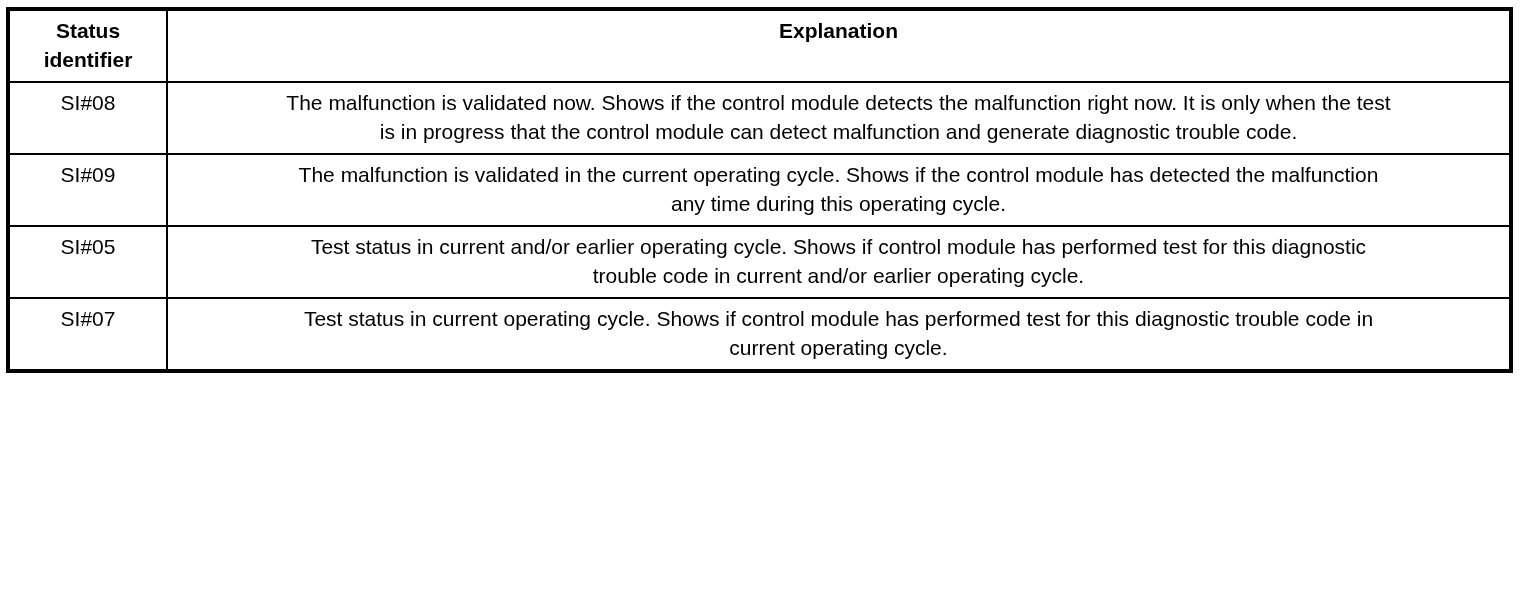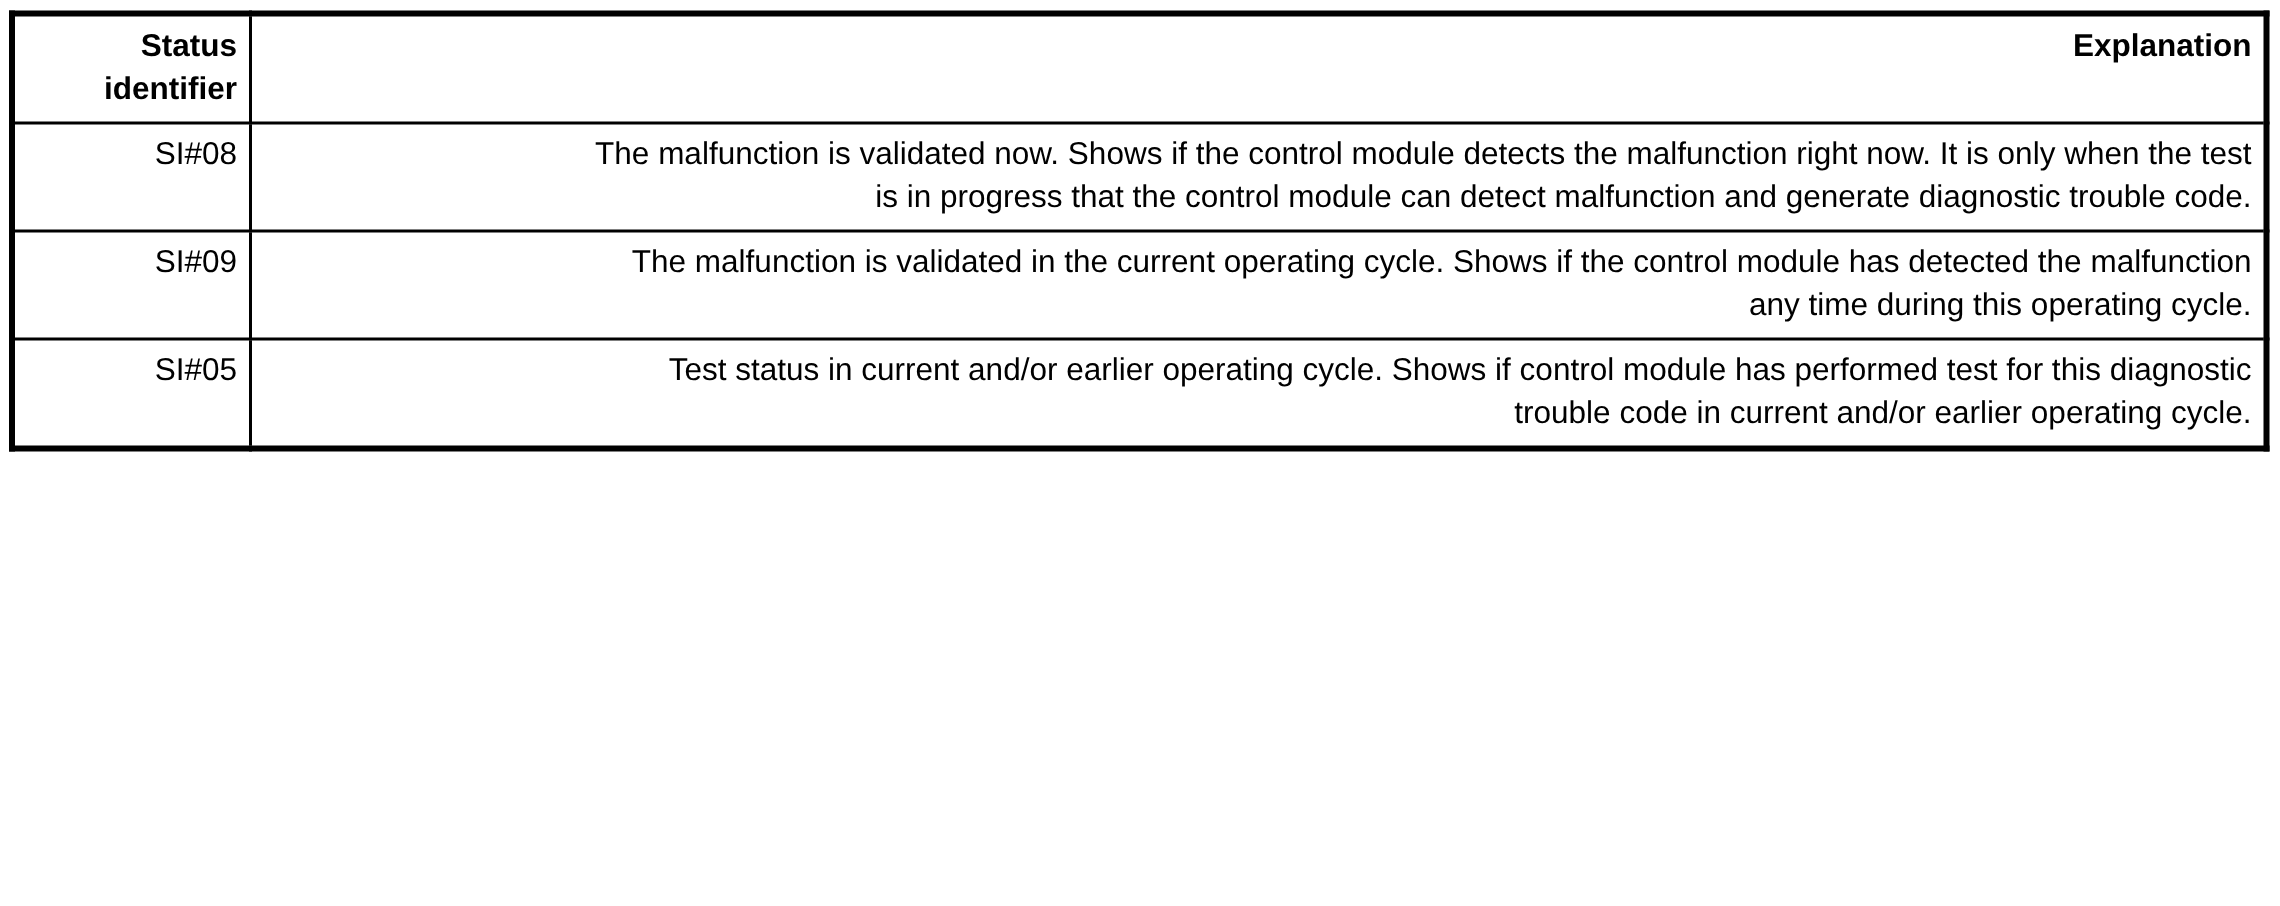--- a/index.html
+++ b/index.html
@@ -21,21 +21,21 @@
     width: 1507px;
     margin: 7px 6px 5px 6px;
     background: #ffffff;
     border: 4px solid #000000;
   }
   col.c-status { width: 159px; }
   table.doc-table th,
   table.doc-table td {
     border: 2px solid #000000;
     vertical-align: top;
-    text-align: right;
+    text-align: center;
     padding: 5px 8px 7px 8px;
     font-size: 21px;
     line-height: 29px;
     white-space: pre-line;
     overflow: hidden;
     font-weight: normal;
   }
   table.doc-table th {
     font-weight: bold;
   }
@@ -64,14 +64,19 @@
     <tr>
       <td>SI#09</td>
       <td>The malfunction is validated in the current operating cycle. Shows if the control module has detected the malfunction
 any time during this operating cycle.</td>
     </tr>
     <tr>
       <td>SI#05</td>
       <td>Test status in current and/or earlier operating cycle. Shows if control module has performed test for this diagnostic
 trouble code in current and/or earlier operating cycle.</td>
     </tr>
+    <tr>
+      <td>SI#07</td>
+      <td>Test status in current operating cycle. Shows if control module has performed test for this diagnostic trouble code in
+current operating cycle.</td>
+    </tr>
   </tbody>
 </table>
 
 </body></html>

